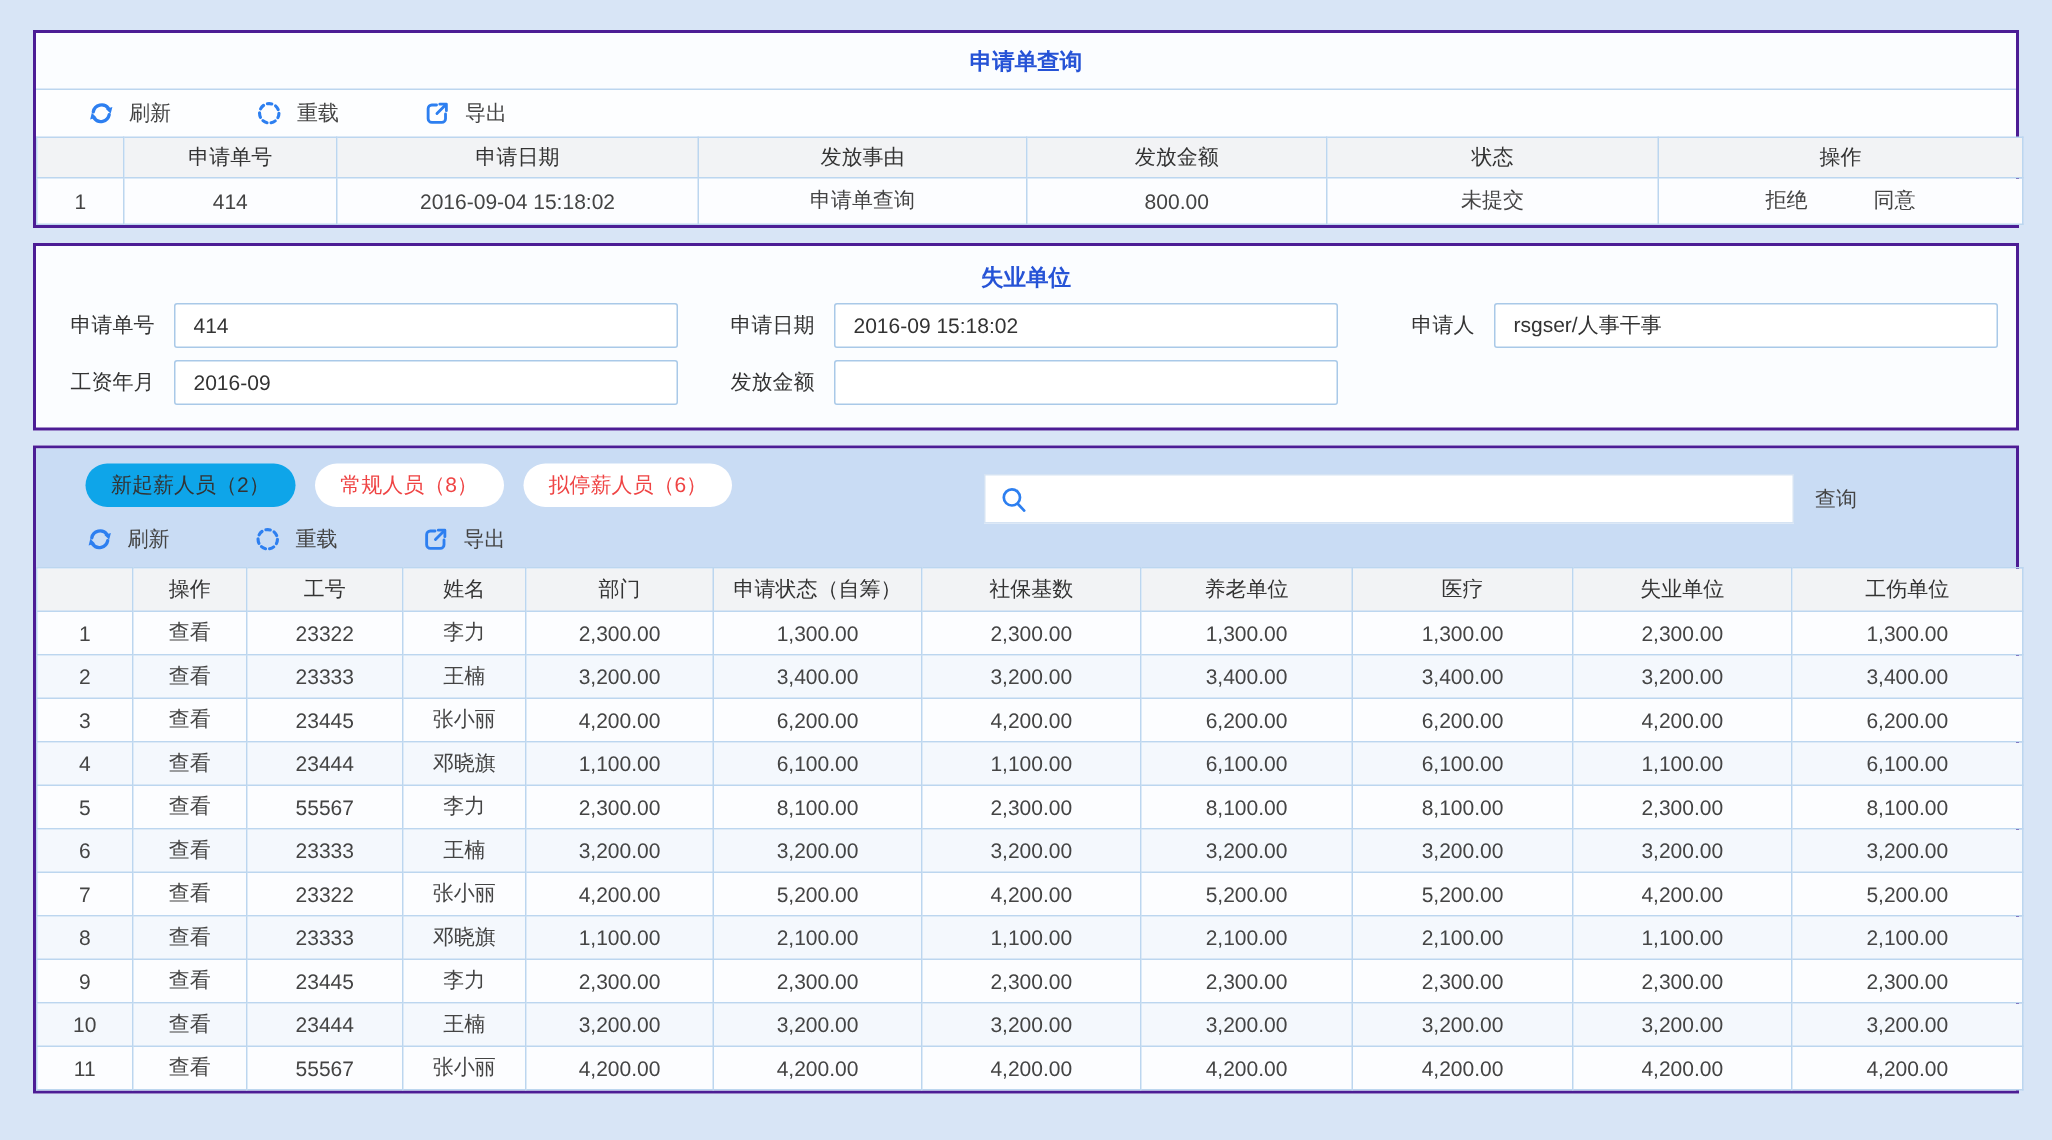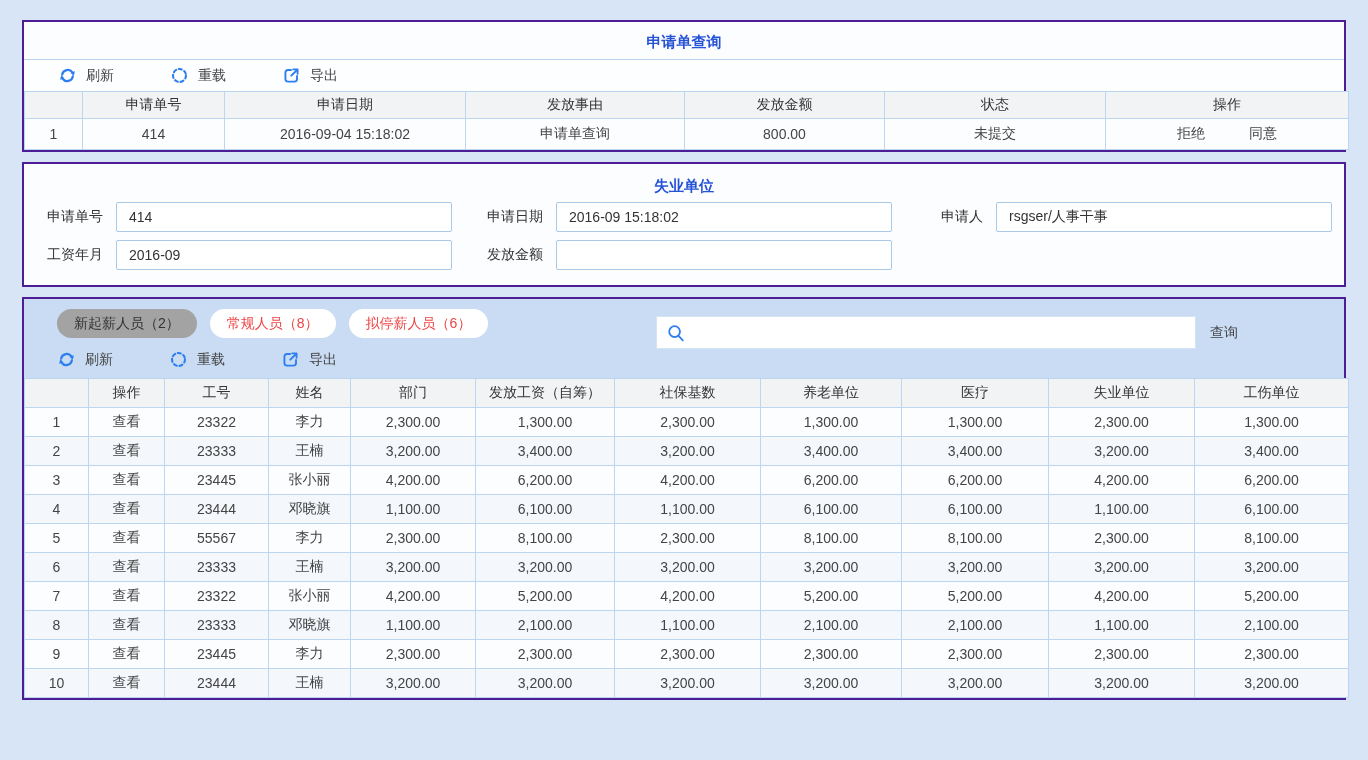--- a/index.html
+++ b/index.html
@@ -51,21 +51,21 @@
   }
 
   
   .panel3 { margin-bottom:0; background:#fff; }
   .tabbar { position:relative; background:#c9dcf4; padding:10px 0 5px 33px; }
   .tabs { display:flex; gap:13px; }
   .tab {
     height:29px; line-height:29px; padding:0 17px; border-radius:15px;
     background:#fff; color:#ef4444; font-size:14px; cursor:pointer; white-space:nowrap;
   }
-  .tab.active { background:#a3a3a3; color:#333; }
+  .tab.active { background:#0ea5e9; color:#333; }
   .toolbar2 { display:flex; align-items:center; gap:56px; margin-top:8px; height:27px; }
   .search-wrap { position:absolute; top:17px; left:632px; display:flex; align-items:center; }
   .search-input-wrap { position:relative; }
   .search-input {
     width:540px; height:33px; border:1px solid #d5e3f3; background:#fff;
     padding:0 10px 0 38px; font-size:14px; color:#333; outline:none;
     font-family:inherit;
   }
   .search-icon { position:absolute; left:10px; top:7px; }
   .search-btn { margin-left:14px; font-size:14px; color:#444; cursor:pointer; }
@@ -246,21 +246,21 @@
           <col style="width:146px">
           <col style="width:154px">
       </colgroup>
       <thead>
         <tr>
           <th></th>
           <th>操作</th>
           <th>工号</th>
           <th>姓名</th>
           <th>部门</th>
-          <th>发放工资（自筹）</th>
+          <th>申请状态（自筹）</th>
           <th>社保基数</th>
           <th>养老单位</th>
           <th>医疗</th>
           <th>失业单位</th>
           <th>工伤单位</th>
         </tr>
       </thead>
       <tbody>
   <tr>
     <td>1</td>
@@ -395,17 +395,30 @@
     <td>王楠</td>
     <td>3,200.00</td>
     <td>3,200.00</td>
     <td>3,200.00</td>
     <td>3,200.00</td>
     <td>3,200.00</td>
     <td>3,200.00</td>
     <td>3,200.00</td>
   </tr>
 
+  <tr>
+    <td>11</td>
+    <td class="link-cell">查看</td>
+    <td>55567</td>
+    <td>张小丽</td>
+    <td>4,200.00</td>
+    <td>4,200.00</td>
+    <td>4,200.00</td>
+    <td>4,200.00</td>
+    <td>4,200.00</td>
+    <td>4,200.00</td>
+    <td>4,200.00</td>
+  </tr>
 </tbody>
     </table>
   </div>
 
 </div>
 
 </body></html>

